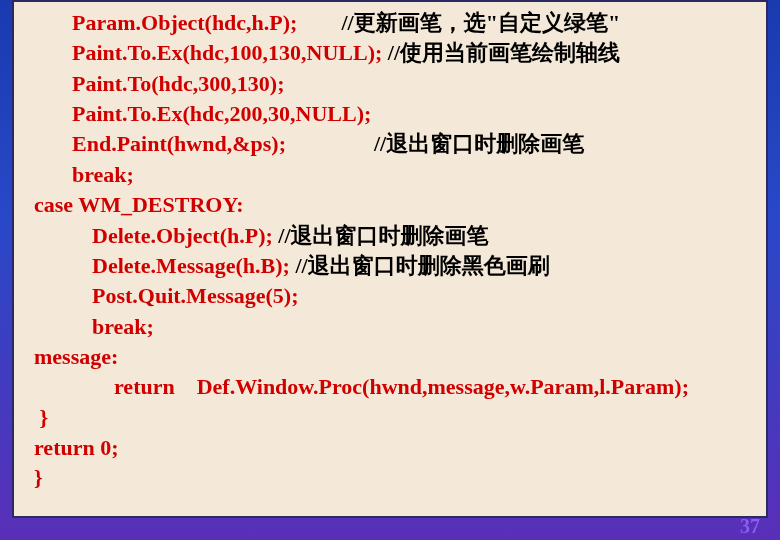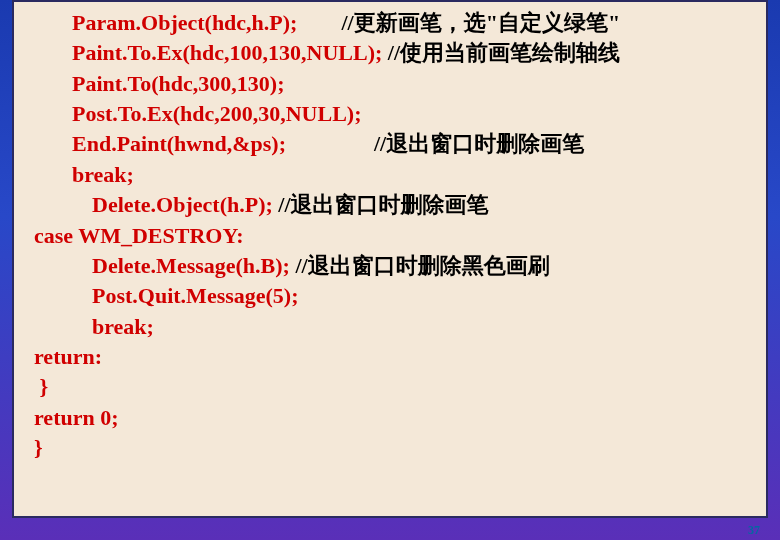--- a/index.html
+++ b/index.html
@@ -32,45 +32,46 @@
     white-space: pre;
     color: #d00000;
   }
   .comment {
     color: #000;
   }
   .page-no {
     position: absolute;
     right: 20px;
     bottom: 2px;
-    color: #0369a1;
-    font-size: 12px;
+    color: #8b5cf6;
+    font-size: 20px;
     font-weight: bold;
   }
   .i1 { padding-left: 48px; }
   .i2 { padding-left: 68px; }
   .i3 { padding-left: 90px; }
   .i0 { padding-left: 10px; }
 </style>
 </head>
 <body>
 
 <div class="code-box">
   <div id="code-lines">
       <div class="line i1"><span>Param.Object(hdc,h.P);　</span><span class="comment">　//更新画笔，选"自定义绿笔"</span></div>
       <div class="line i1"><span>Paint.To.Ex(hdc,100,130,NULL); </span><span class="comment">//使用当前画笔绘制轴线</span></div>
       <div class="line i1"><span>Paint.To(hdc,300,130);</span></div>
-      <div class="line i1"><span>Post.To.Ex(hdc,200,30,NULL);</span></div>
+      <div class="line i1"><span>Paint.To.Ex(hdc,200,30,NULL);</span></div>
       <div class="line i1"><span>End.Paint(hwnd,&amp;ps);　　　</span><span class="comment">　//退出窗口时删除画笔</span></div>
       <div class="line i1"><span>break;</span></div>
+      <div class="line i0"><span>case WM_DESTROY:</span></div>
       <div class="line i2"><span>Delete.Object(h.P); </span><span class="comment">//退出窗口时删除画笔</span></div>
-      <div class="line i0"><span>case WM_DESTROY:</span></div>
       <div class="line i2"><span>Delete.Message(h.B); </span><span class="comment">//退出窗口时删除黑色画刷</span></div>
       <div class="line i2"><span>Post.Quit.Message(5);</span></div>
       <div class="line i2"><span>break;</span></div>
-      <div class="line i0"><span>return:</span></div>
+      <div class="line i0"><span>message:</span></div>
+      <div class="line i3"><span>return　Def.Window.Proc(hwnd,message,w.Param,l.Param);</span></div>
       <div class="line i0"><span> }</span></div>
       <div class="line i0"><span>return 0;</span></div>
       <div class="line i0"><span>}</span></div>
     </div>
 </div>
 
 <div class="page-no">37</div>
 
 </body></html>

